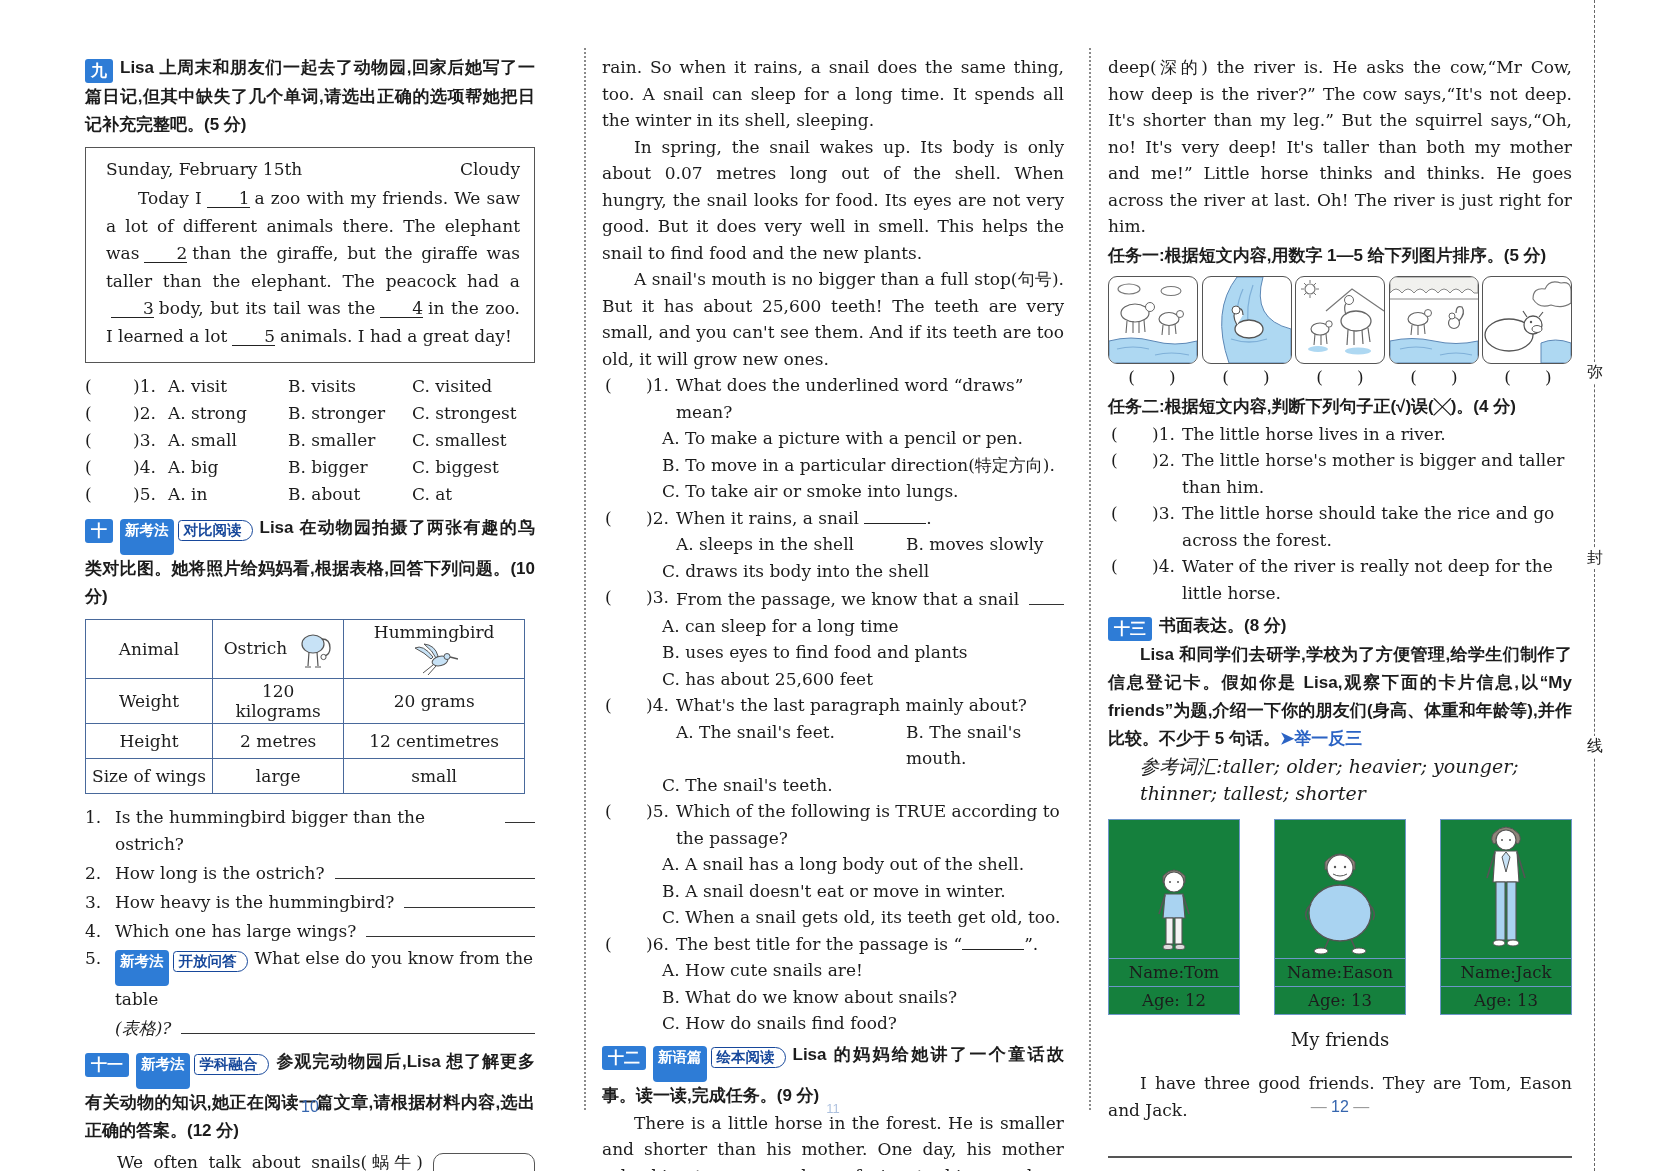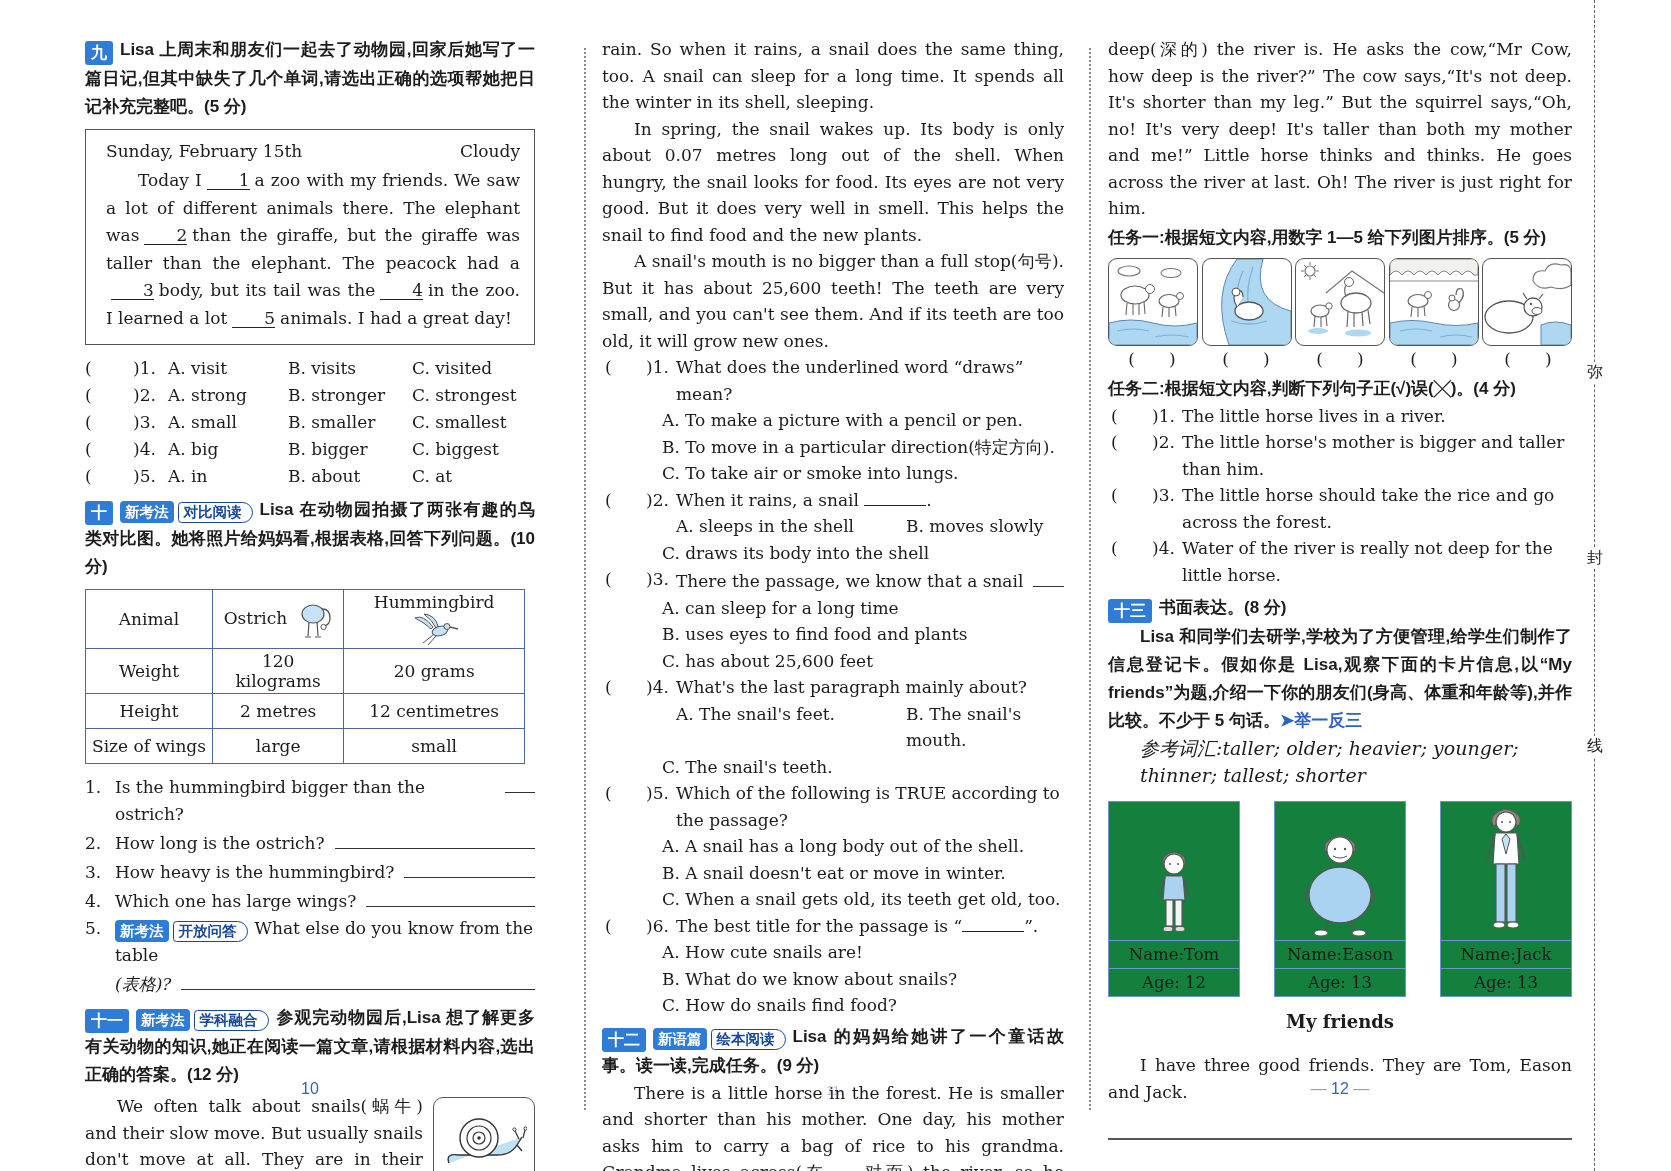--- a/index.html
+++ b/index.html
@@ -3,33 +3,33 @@
 <meta charset="utf-8">
 <style>
   html,body{margin:0;padding:0;}
   body{width:1671px;height:1171px;background:#fbfbf9;position:relative;
        font-family:"DejaVu Serif","Liberation Serif",serif;color:#1c1c1c;overflow:hidden;}
   .sheet{position:absolute;inset:0;background:#ffffff;}
   .divider{position:absolute;top:48px;height:1062px;border-left:2px dotted #8a8a8a;width:0;}
   .sealline{position:absolute;top:0;bottom:0;left:1594px;border-left:1.5px dashed #666;width:0;}
   .sealchar{position:absolute;left:1585px;width:20px;text-align:center;
             font-family:"Liberation Sans",sans-serif;font-size:16px;color:#222;background:#fff;}
-  .col{position:absolute;top:36px;height:1056px;}
+  .col{position:absolute;top:54px;height:1056px;}
   #c1{left:85px;width:450px;}
   #c2{left:602px;width:462px;}
   #c3{left:1108px;width:464px;}
   p{margin:0;}
   .cn{font-family:"Liberation Sans",sans-serif;font-weight:700;font-size:17px;line-height:28px;text-align:justify;}
   .cnN{font-family:"Liberation Sans",sans-serif;font-weight:400;}
   .psg{font-size:17px;line-height:26.5px;text-align:justify;}
   .ind{text-indent:32px;}
   .nb{display:inline-block;background:#2e7cd6;color:#fff;padding:0 6px;height:24px;line-height:24px;
       border-radius:3px;font-size:16px;margin-right:7px;vertical-align:-3px;
       font-family:"Liberation Sans",sans-serif;font-weight:700;}
-  .bA{display:inline-block;background:#2e7cd6;color:#fff;border-radius:4px;padding:0 5px;height:22px;
+  .bA{display:inline-block;background:#2e7cd6;color:#fff;border-radius:4px;padding:0 5px;height:36px;
       line-height:22px;font-size:14.5px;margin-right:4px;vertical-align:-2px;
       font-family:"Liberation Sans",sans-serif;font-weight:700;}
   .bB{display:inline-block;color:#17489b;border:1.5px solid #17489b;background:#fff;
       border-radius:4px 12px 12px 4px;padding:0 10px 0 5px;height:21px;line-height:19px;
       font-size:14.5px;margin-right:7px;vertical-align:-2px;box-sizing:border-box;
       font-family:"Liberation Sans",sans-serif;font-weight:700;}
   
   .diary{border:1.4px solid #555;margin-top:8px;padding:8px 14px 12px 20px;}
   .drow{display:flex;justify-content:space-between;font-size:17px;line-height:27px;}
   .dbody{font-size:17px;line-height:27.5px;text-align:justify;text-indent:32px;margin-top:2px;}
@@ -64,21 +64,21 @@
   .scenes{display:flex;justify-content:space-between;margin-top:6px;}
   .scene{width:88px;height:86px;border:1.5px solid #555;border-radius:9px;background:#fff;overflow:hidden;}
   .parenrow{display:flex;justify-content:space-between;margin-top:2px;}
   .parenrow span{width:88px;text-align:center;font-size:17px;}
   
   .cards{display:flex;justify-content:space-between;margin-top:12px;}
   .card{width:130px;border:1.6px solid #6d96c8;background:#15803d;}
   .cimg{height:138px;display:flex;align-items:flex-end;justify-content:center;}
   .crow{border-top:1.5px solid #6d96c8;text-align:center;font-size:16.5px;line-height:27px;height:27px;}
   
-  .etitle{text-align:center;font-weight:700;font-size:18px;margin-top:14px;}
+  .etitle{text-align:center;font-weight:400;font-size:18px;margin-top:14px;}
   .wline{border-bottom:2px solid #555;height:33px;}
   .pgnum{position:absolute;bottom:-6px;left:0;right:0;text-align:center;
          font-family:"Liberation Sans",sans-serif;font-size:16px;color:#3565ae;}
   .pgnum .dash{color:#9a9a9a;}
   .faint{opacity:.4;font-size:13px;}
   .link{color:#2b63c4;}
   .vocab{font-size:19px;line-height:27px;margin-left:32px;font-style:italic;}
 </style>
 </head>
 <body>
@@ -265,21 +265,21 @@
     <div class="qopt2">
       <span class="oa">A. sleeps in the shell</span>
         <span>B. moves slowly</span>
     </div>
     <div class="qopt">C. draws its body into the shell</div>
 
     <div class="q">
       <span class="pre">(</span>
         <span>)3.</span>
       <span class="qflex">
-          <span>There the passage, we know that a snail</span>
+          <span>From the passage, we know that a snail</span>
           <span class="ansline grow"></span>
         </span>
     </div>
     <div class="qopt">A. can sleep for a long time</div>
     <div class="qopt">B. uses eyes to find food and plants</div>
     <div class="qopt">C. has about 25,600 feet</div>
 
     <div class="q">
       <span class="pre">(</span>
         <span>)4.</span>

